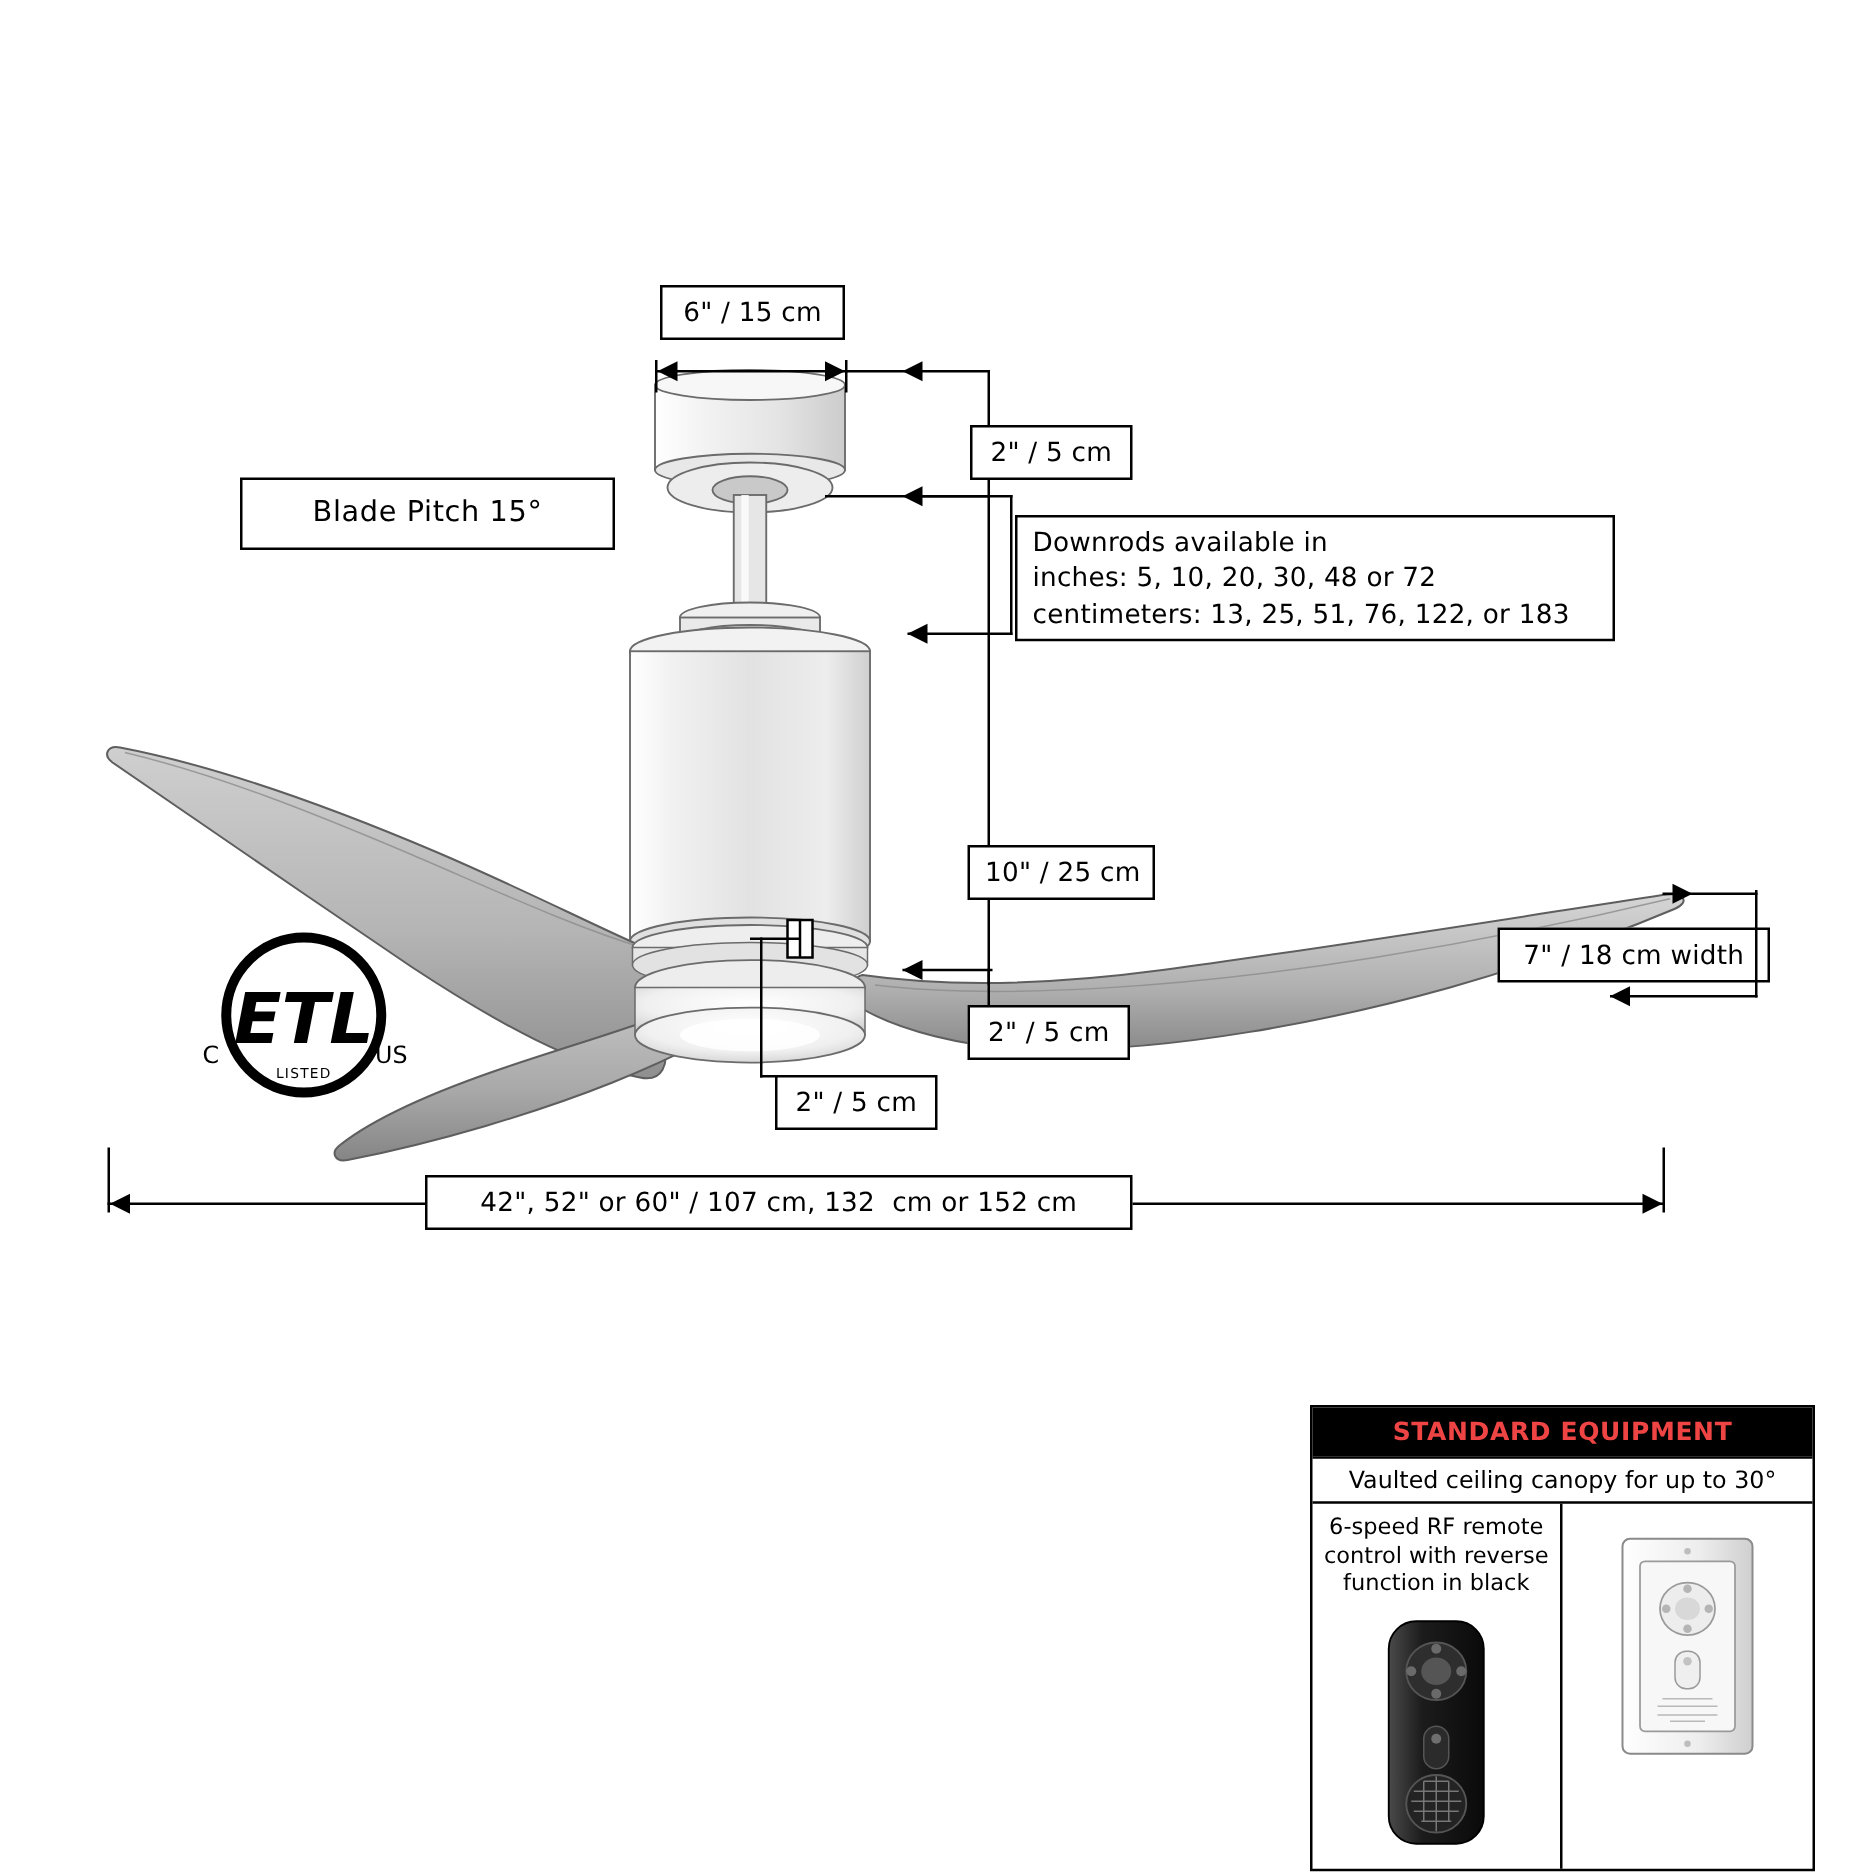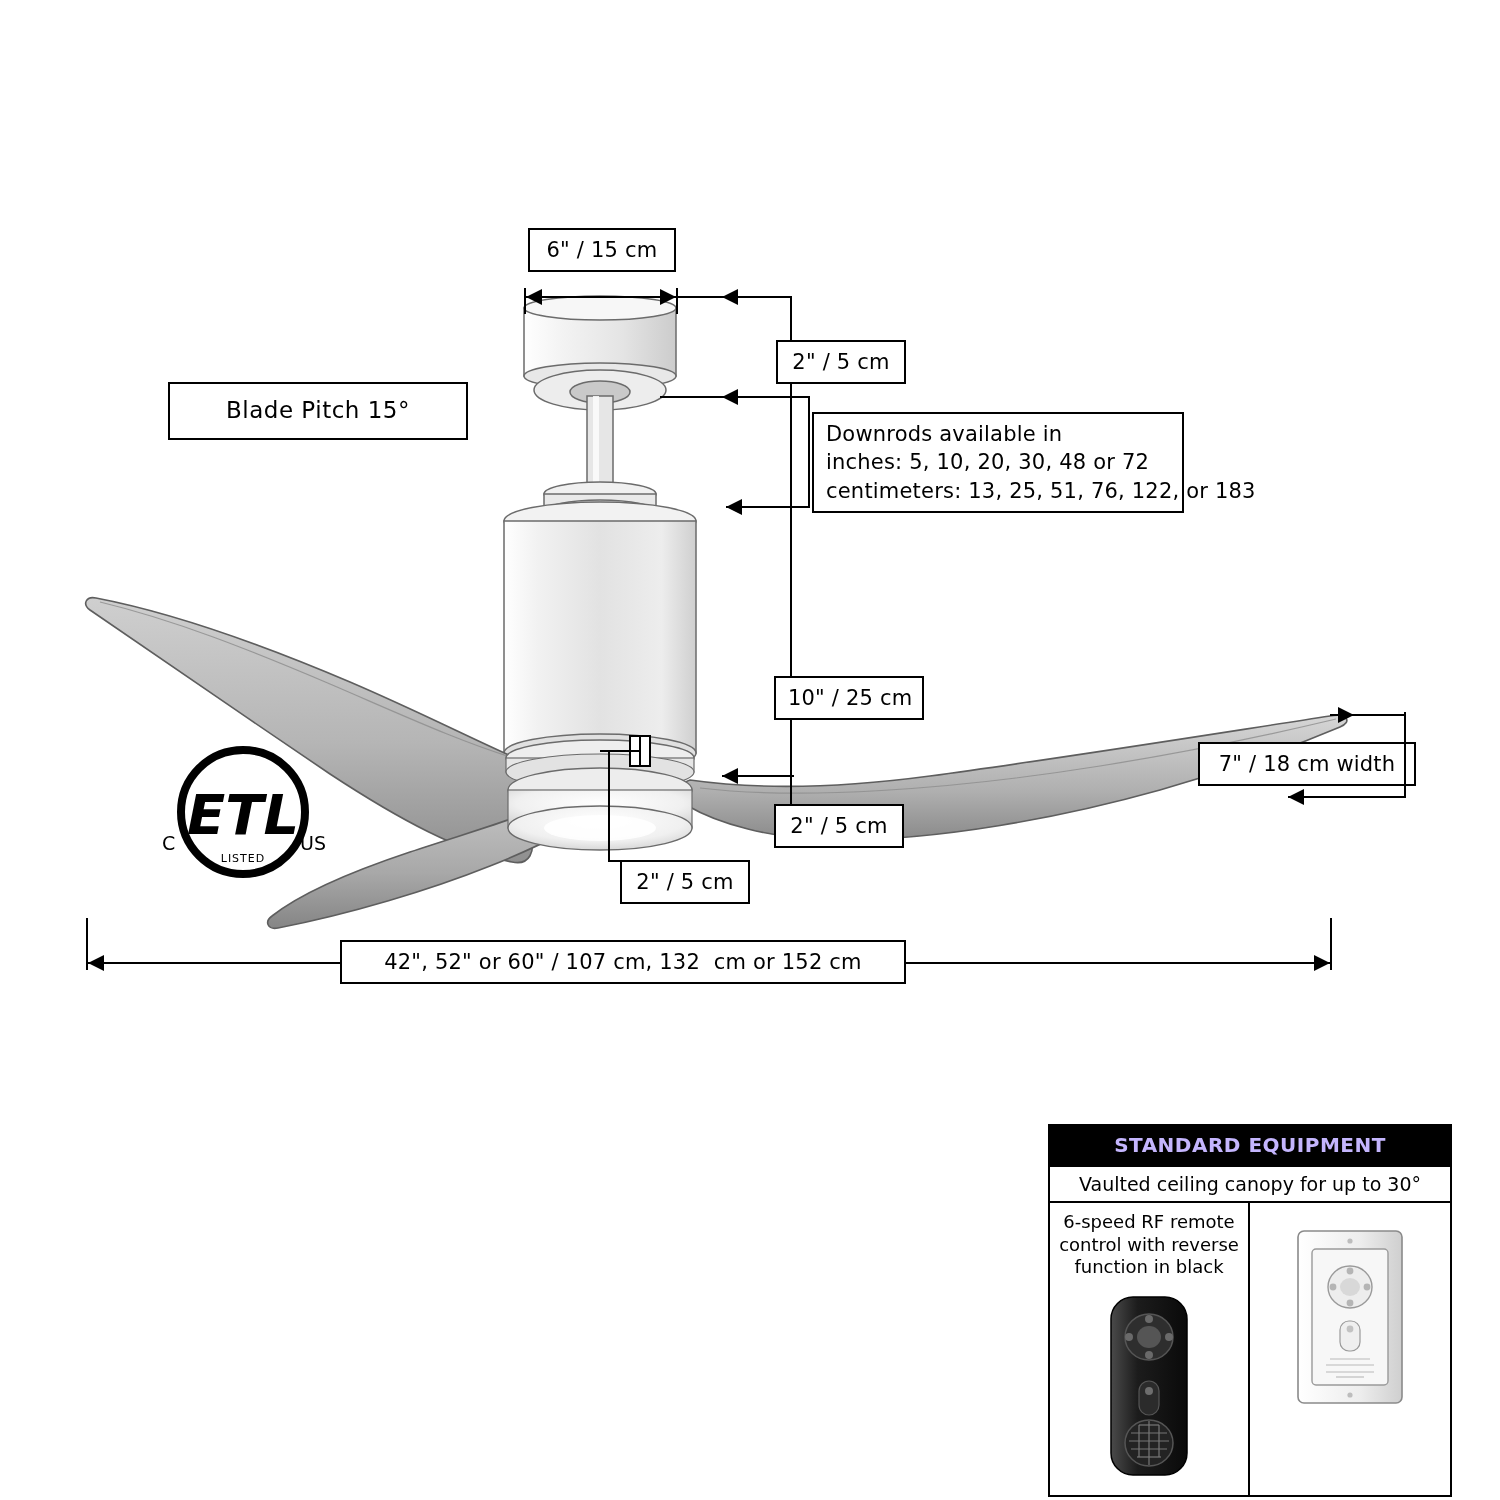--- a/index.html
+++ b/index.html
@@ -53,21 +53,21 @@
 
   
   #fan-drawing {
     position: absolute;
     left: 0;
     top: 0;
   }
 
   
   #blade-pitch-box {
-    left: 168px;
+    left: 192px;
     top: 382px;
     width: 300px;
     height: 58px;
     display: flex;
     align-items: center;
     justify-content: center;
     font-size: 23px;
     letter-spacing: 0.5px;
     text-align: right;
   }
@@ -77,21 +77,21 @@
     position: absolute;
     left: 1048px;
     top: 1124px;
     width: 404px;
     border: 2px solid #000;
     box-sizing: border-box;
     background: #fff;
   }
   #std-table .std-head {
     background: #000;
-    color: #c4b5fd;
+    color: #ef4444;
     font-weight: bold;
     text-align: center;
     font-size: 20px;
     padding: 7px 0 8px 0;
     letter-spacing: 0.5px;
   }
   #std-table .std-row {
     border-top: 2px solid #000;
     text-align: center;
     font-size: 19px;
@@ -241,21 +241,21 @@
 
   <div class="line hline" style="left:660px; top:396px; width:132px;"></div>
   <div class="arrow arrow-left" style="left:722px; top:389px;"></div>
   <div class="callout center" style="left:776px; top:340px; width:130px;">2" / 5 cm</div>
 
   <div class="line hline" style="left:726px; top:396px; width:84px;"></div>
   <div class="line hline" style="left:726px; top:506px; width:84px;"></div>
   <div class="arrow arrow-left" style="left:726px; top:499px;"></div>
   <div class="line vline" style="left:808px; top:396px; height:112px;"></div>
 
-  <div class="callout" style="left:812px; top:412px; width:372px; font-size:21px;">Downrods available in
+  <div class="callout" style="left:812px; top:412px; width:480px; font-size:21px;">Downrods available in
 inches: 5, 10, 20, 30, 48 or 72
 centimeters: 13, 25, 51, 76, 122, or 183</div>
 
   <div class="callout center" style="left:774px; top:676px; width:150px;">10" / 25 cm</div>
 
   <div class="line hline" style="left:722px; top:775px; width:72px;"></div>
   <div class="arrow arrow-left" style="left:722px; top:768px;"></div>
   <div class="callout center" style="left:774px; top:804px; width:130px;">2" / 5 cm</div>
   <div class="line vline" style="left:790px; top:775px; height:30px;"></div>
 

